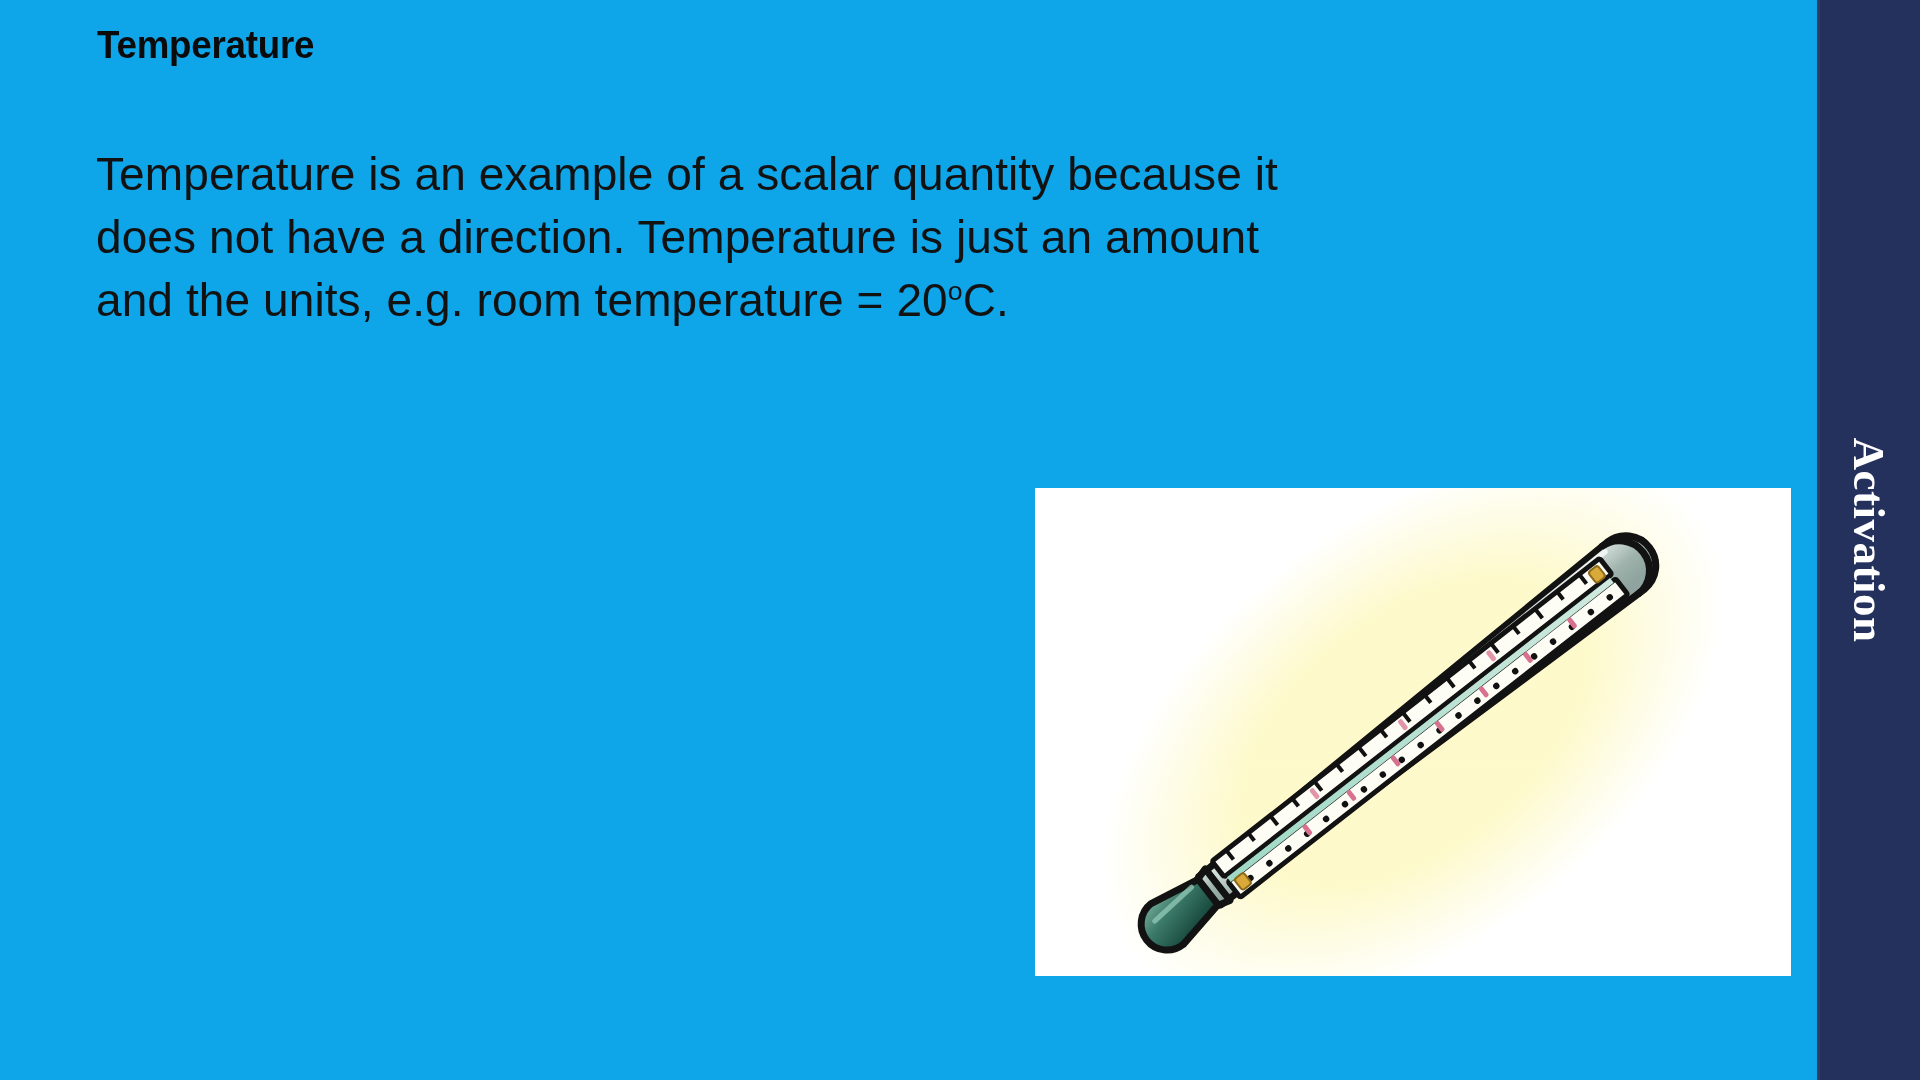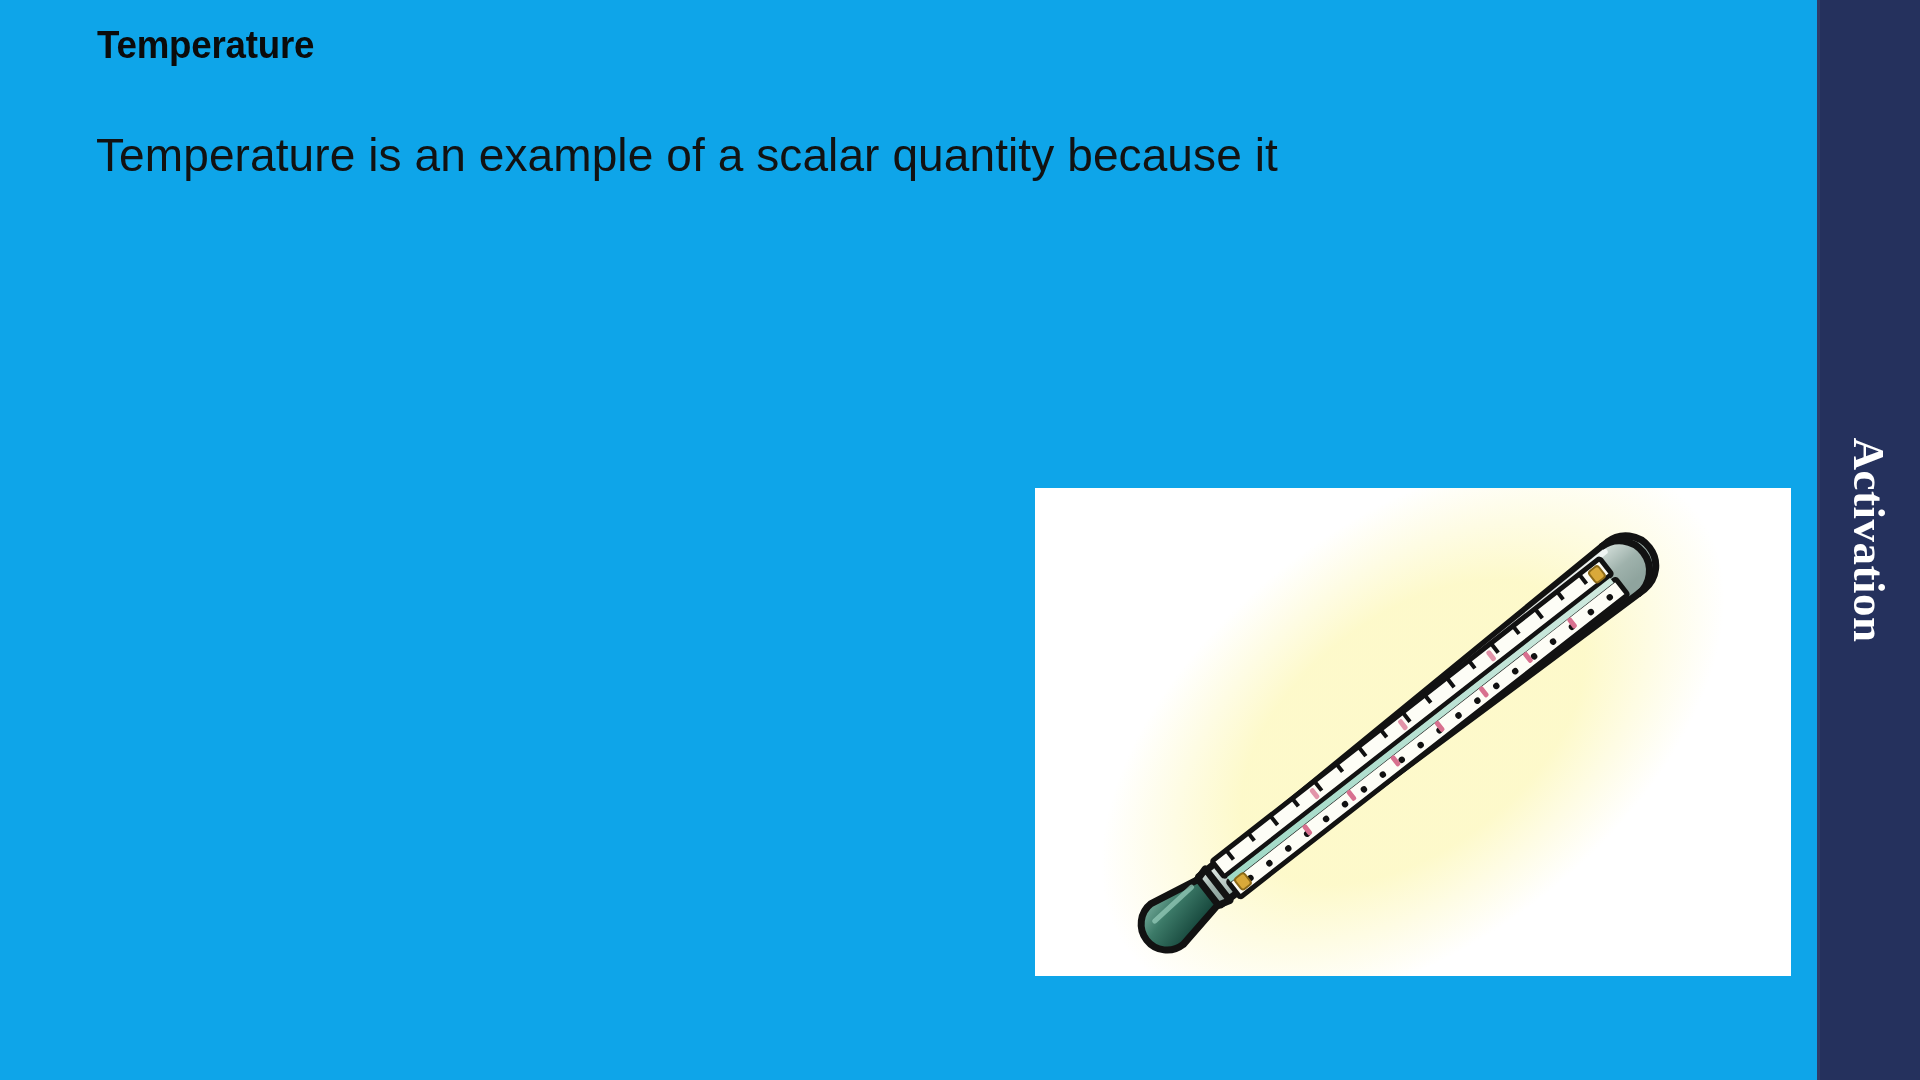--- a/index.html
+++ b/index.html
@@ -66,21 +66,21 @@
     letter-spacing: -0.2px;
     color: #0b0b0b;
     transform: scaleX(0.94);
     transform-origin: left center;
   }
 
   
   .body-text {
     position: absolute;
     left: 96px;
-    top: 124px;
+    top: 143px;
     width: 1640px;
     font-family: "Liberation Sans", sans-serif;
     font-weight: 300;
     font-size: 46px;
     line-height: 63px;
     color: #121212;
     letter-spacing: 0.1px;
   }
   .body-text .line { white-space: nowrap; display: block; }
   .sup-deg {
@@ -103,20 +103,22 @@
 </style>
 </head>
 <body>
 
 <div class="slide">
 
   <div class="page-title">Temperature</div>
 
   <div class="body-text">
     <span class="line">Temperature is an example of a scalar quantity because it</span>
+    <span class="line">does not have a direction. Temperature is just an amount</span>
+    <span class="line"><span>and the units, e.g. room temperature = 20</span><span class="sup-deg">o</span><span>C.</span></span>
   </div>
 
   <div class="picture-frame">
     <svg viewBox="0 0 756 488" preserveAspectRatio="none">
       <defs>
         <linearGradient id="glassGrad" x1="0" y1="0" x2="0.35" y2="1">
           <stop offset="0%" stop-color="#f2f6f4"></stop>
           <stop offset="35%" stop-color="#cfdbd6"></stop>
           <stop offset="70%" stop-color="#9fb2ac"></stop>
           <stop offset="100%" stop-color="#8fa49e"></stop>

